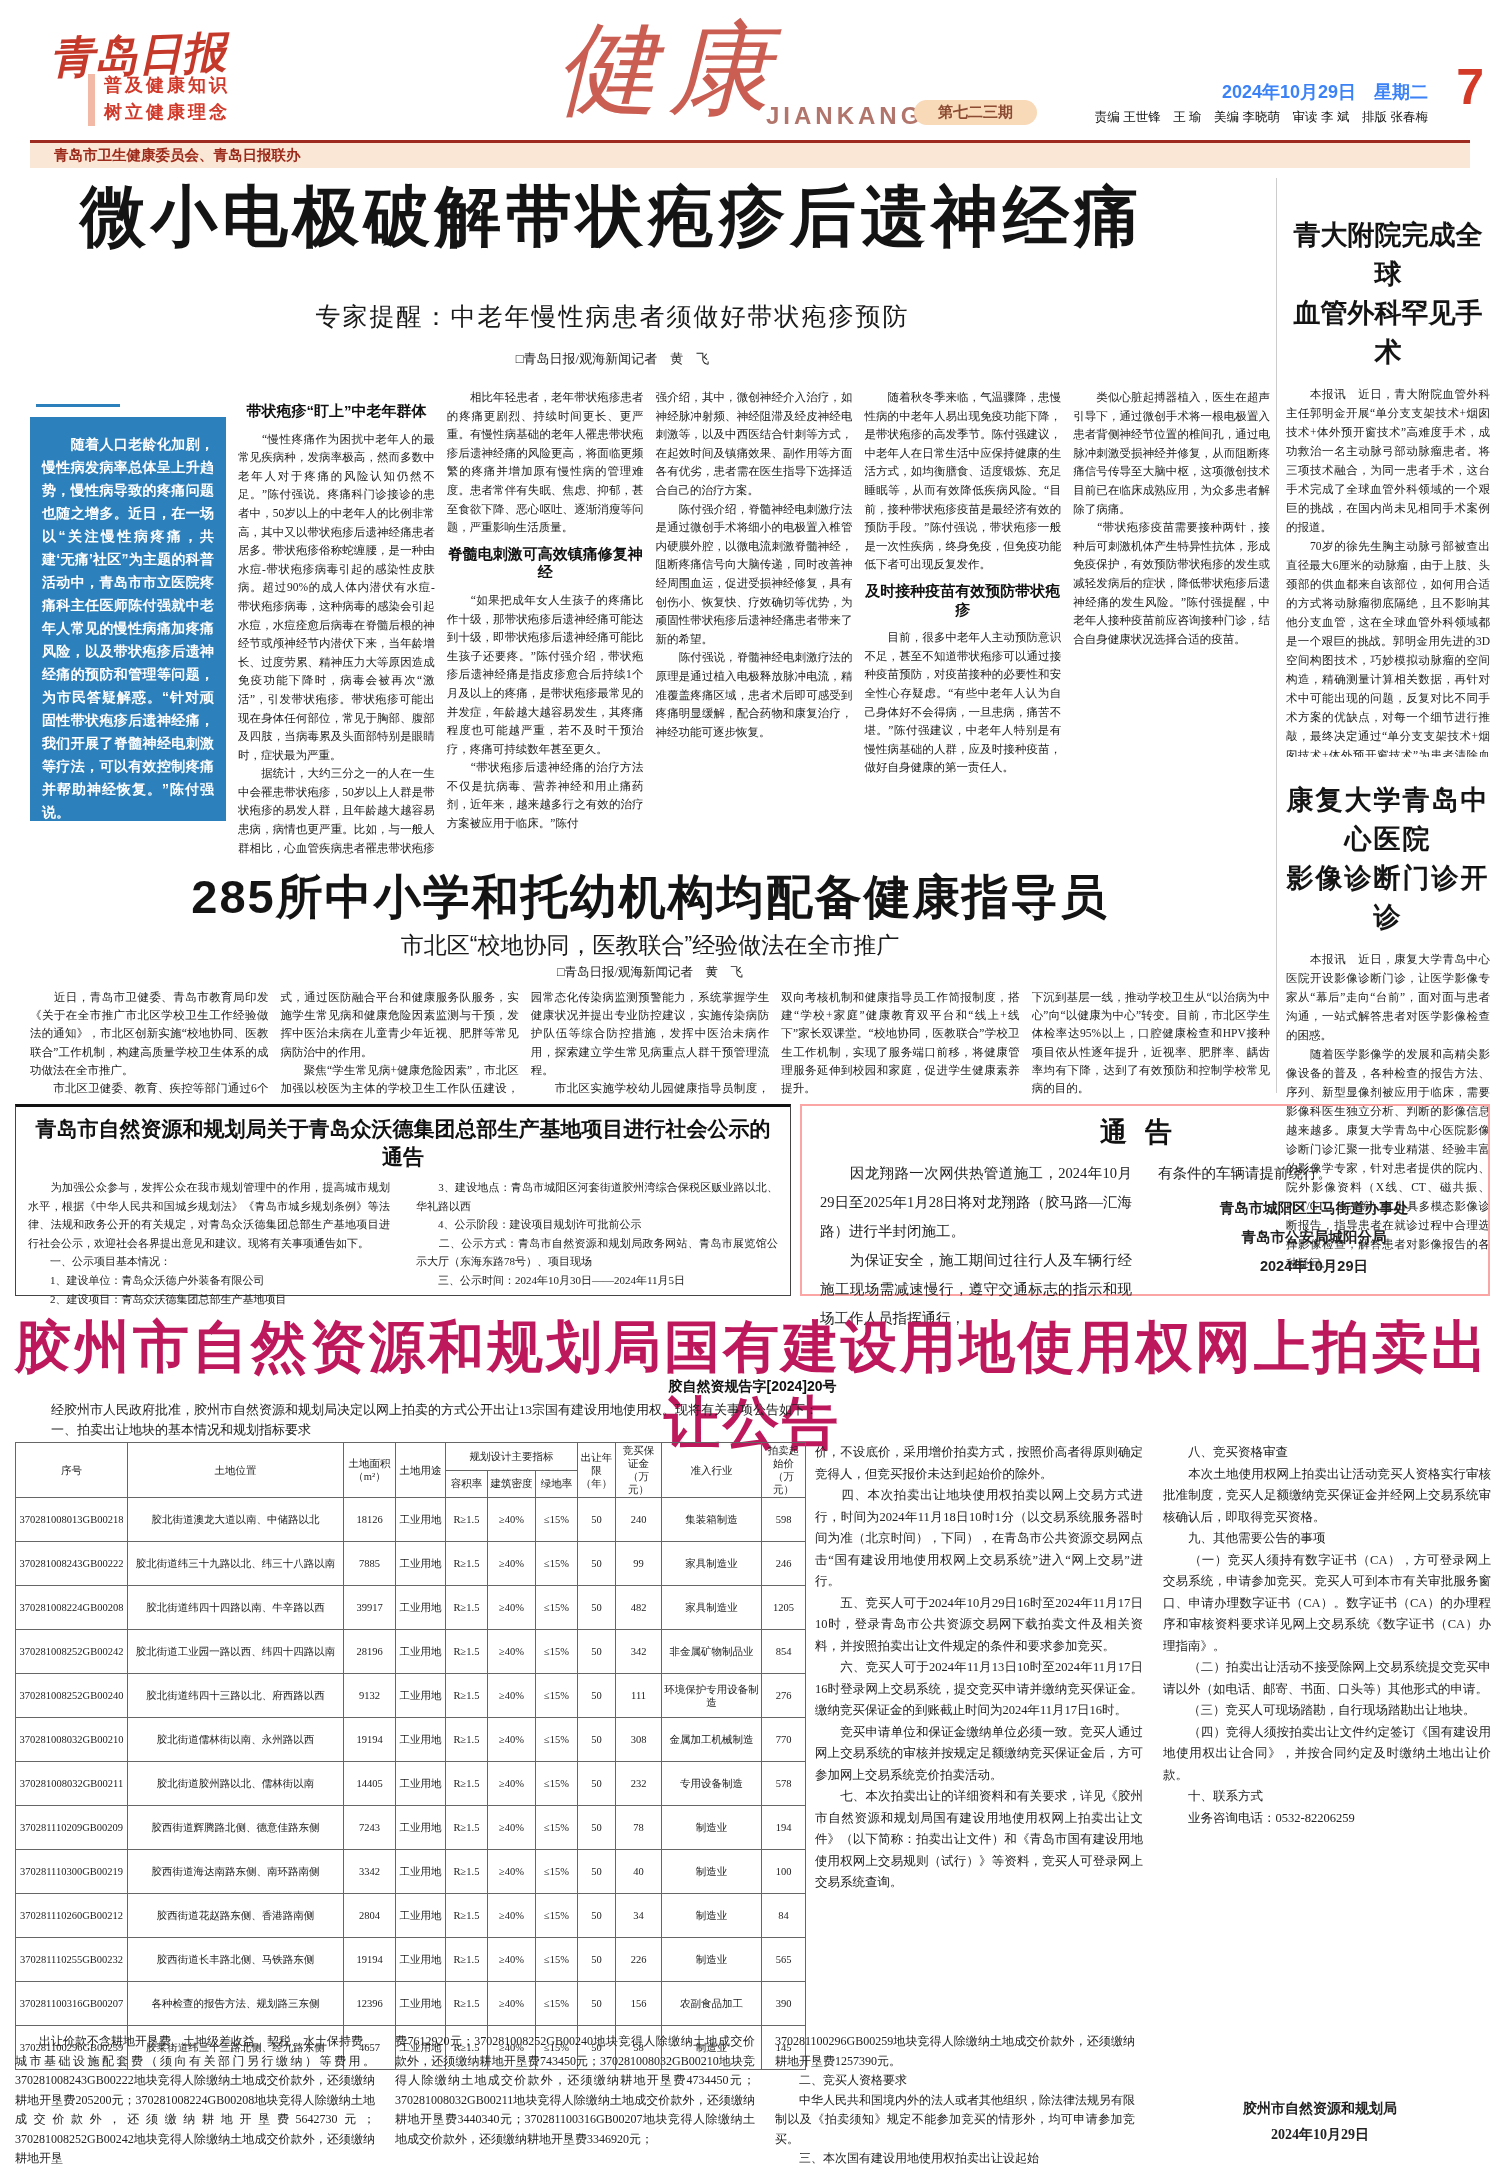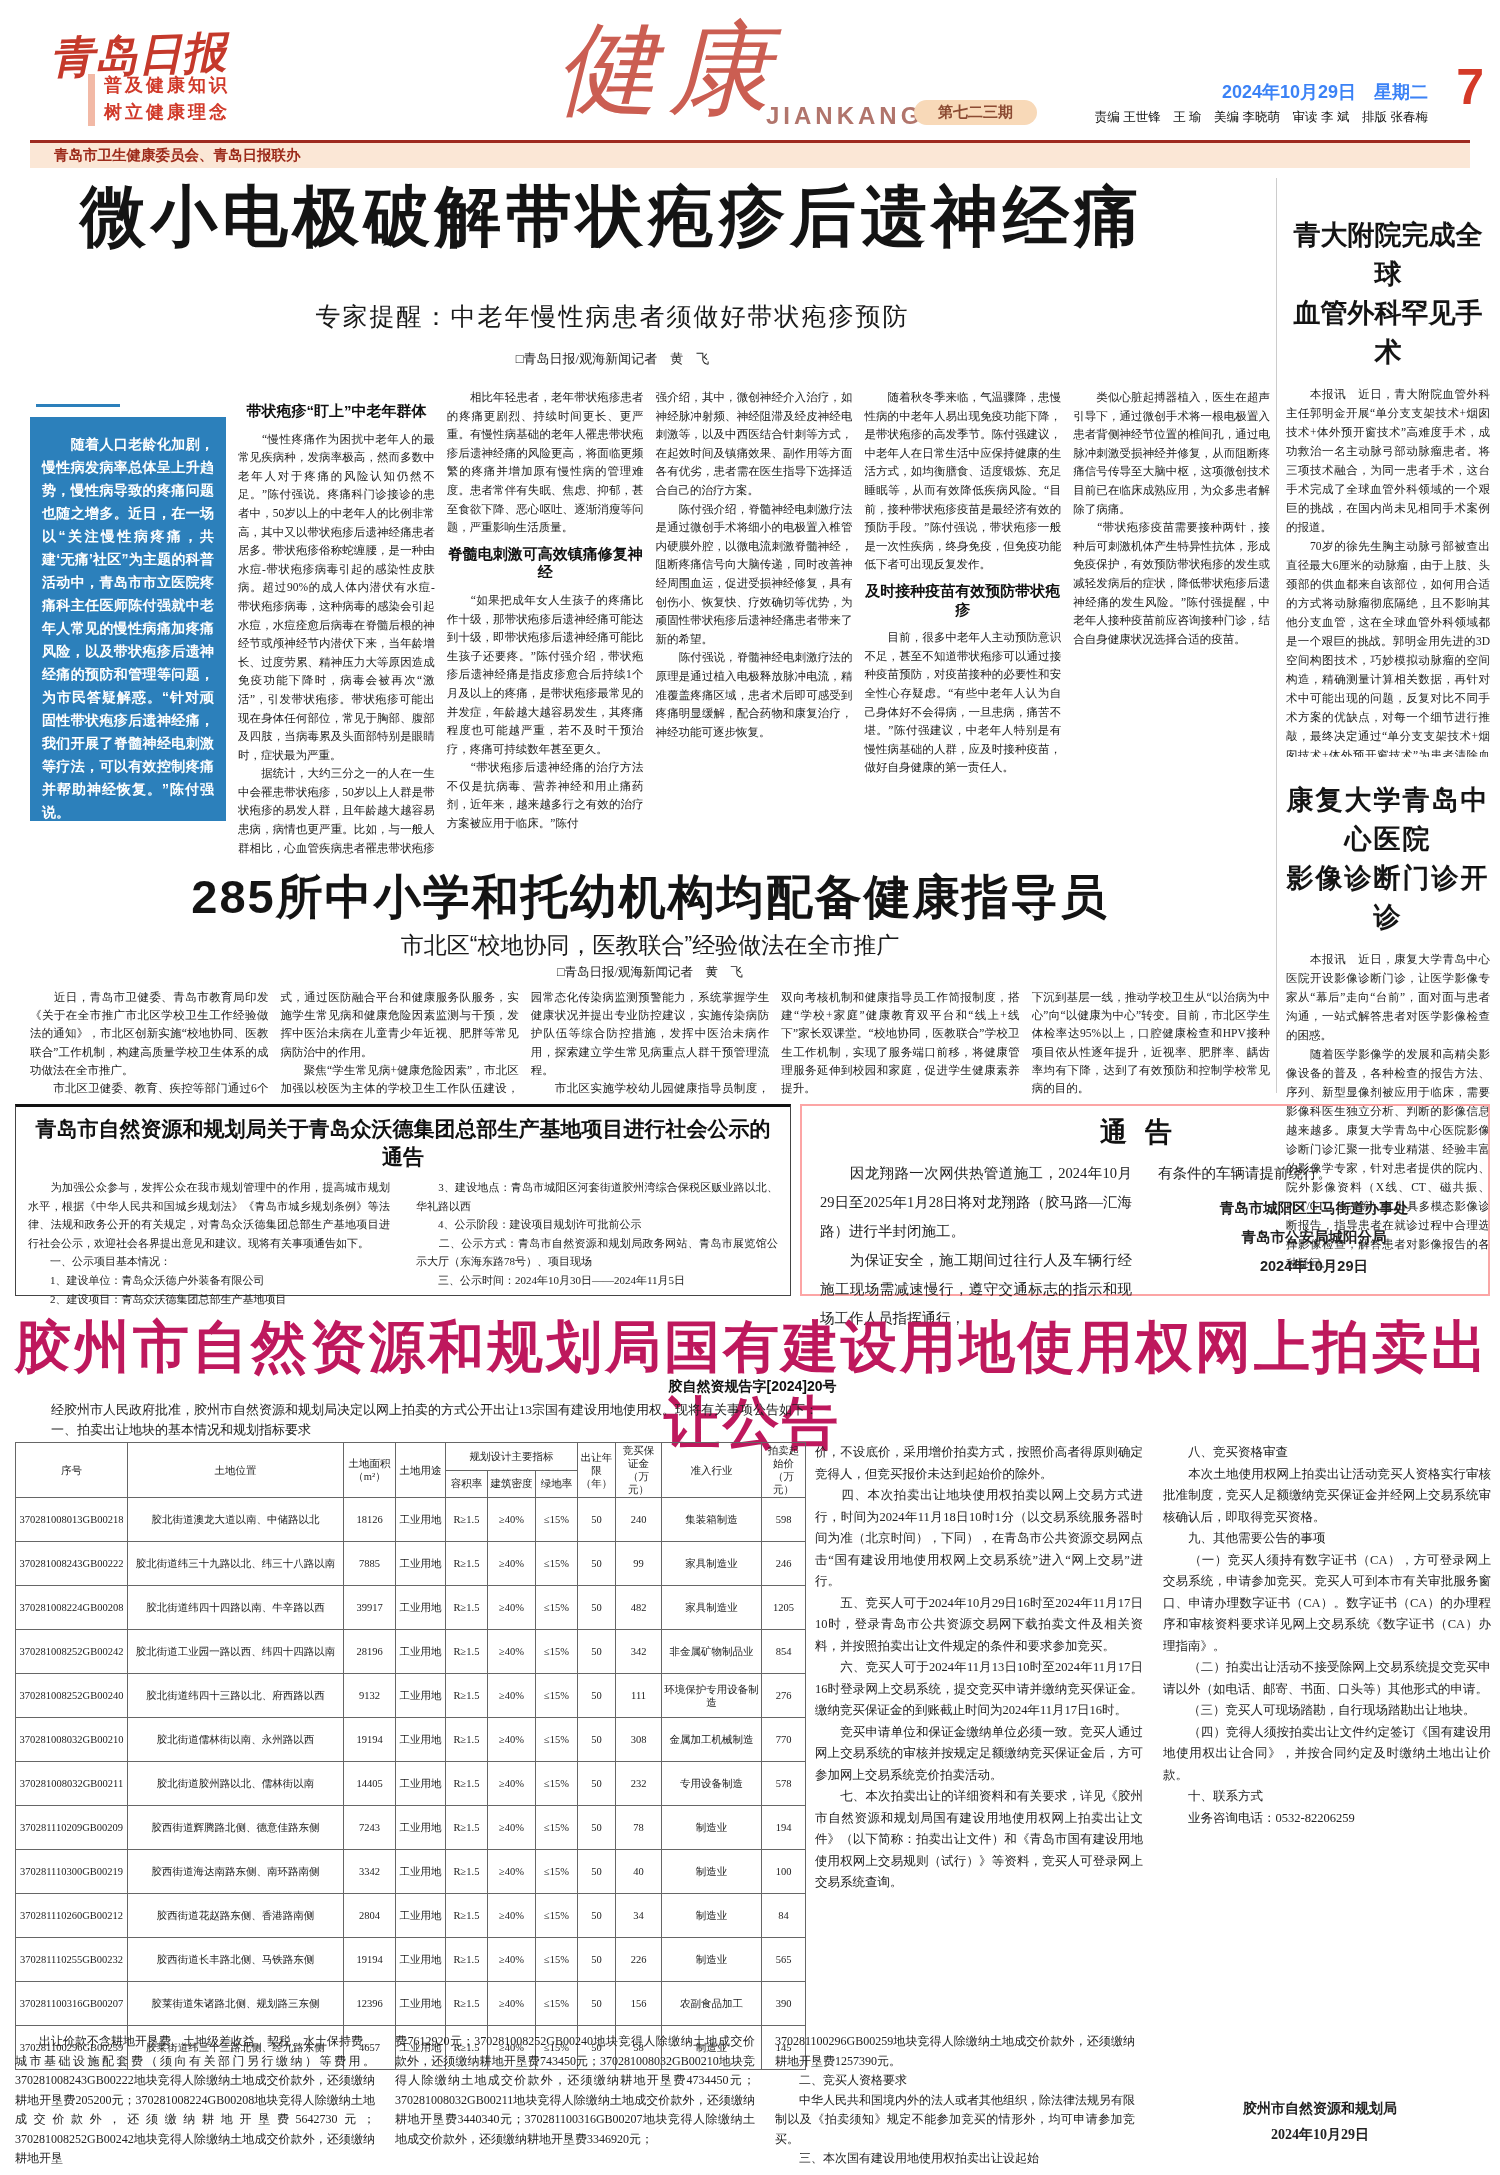--- a/index.html
+++ b/index.html
@@ -415,21 +415,21 @@
           <td>≥40%</td>
           <td>≤15%</td>
           <td>50</td>
           <td>226</td>
           <td>制造业</td>
           <td>565</td>
         </tr>
 
         <tr>
           <td>370281100316GB00207</td>
-          <td>胶莱街道朱诸路北侧、规划路三东侧</td>
+          <td>各种检查的报告方法、规划路三东侧</td>
           <td>12396</td>
           <td>工业用地</td>
           <td>R≥1.5</td>
           <td>≥40%</td>
           <td>≤15%</td>
           <td>50</td>
           <td>156</td>
           <td>农副食品加工</td>
           <td>390</td>
         </tr>

